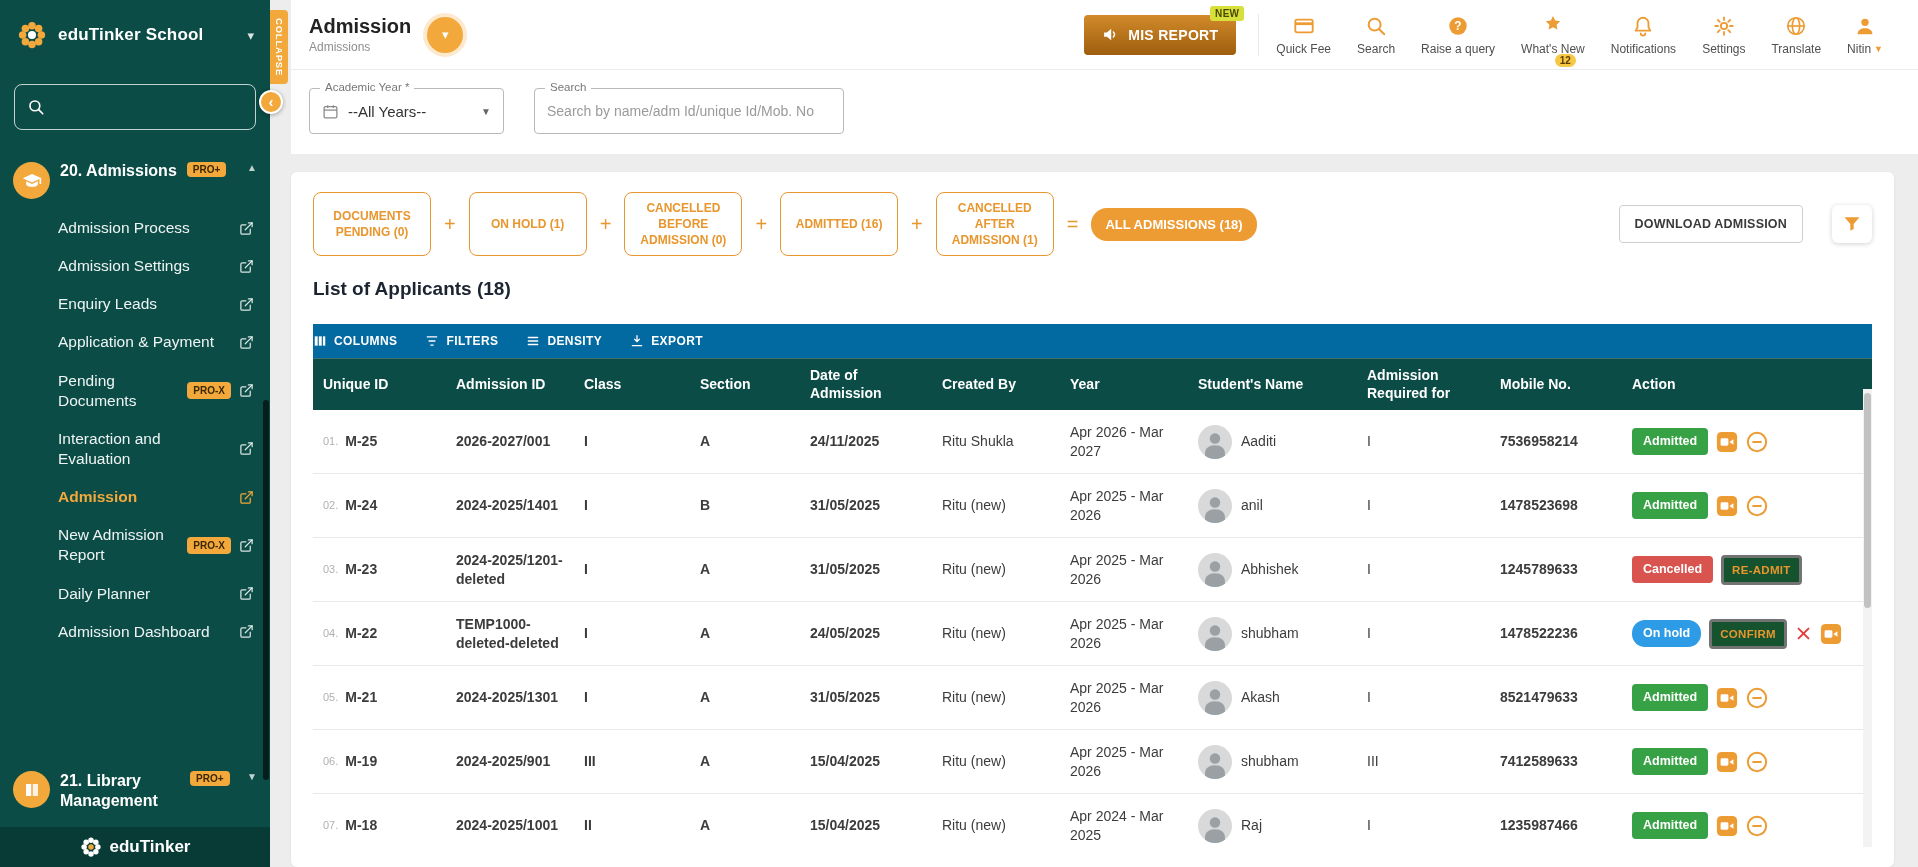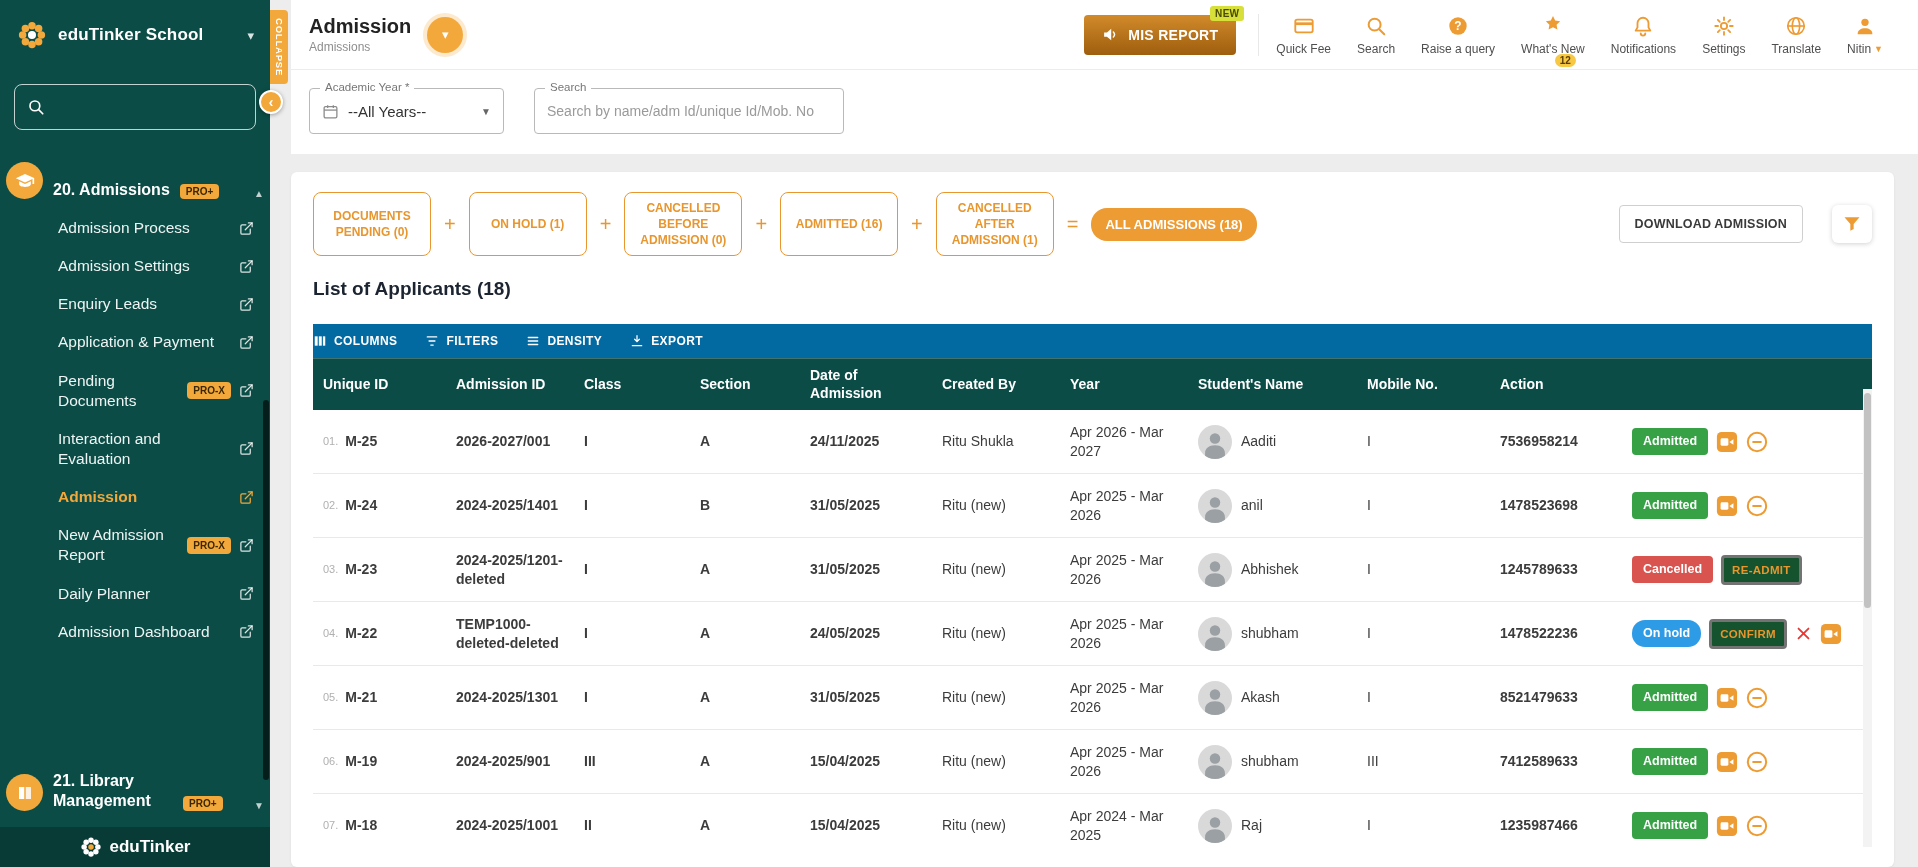--- a/index.html
+++ b/index.html
@@ -10,21 +10,21 @@
   
   .sidebar { width:270px; flex-shrink:0; background:#0b4c46; color:#fff; position:relative; display:flex; flex-direction:column; overflow:hidden; }
   .side-top { height:70px; display:flex; align-items:center; gap:10px; padding:0 16px; flex-shrink:0; }
   .side-logo { width:32px; height:32px; display:flex; align-items:center; justify-content:center; }
   .school-name { font-size:17px; font-weight:700; letter-spacing:.2px; }
   .side-chev { margin-left:auto; color:rgba(255,255,255,.85); font-size:13px; }
   .side-search { margin:14px 14px 10px 14px; height:46px; border:1px solid rgba(255,255,255,.75); border-radius:8px; display:flex; align-items:center; padding:0 12px; gap:8px; flex-shrink:0; }
   .side-search svg { flex-shrink:0; }
   .side-search input { background:transparent; border:none; outline:none; color:#fff; font-size:14px; width:100%; }
   .side-nav { flex:1; display:flex; flex-direction:column; overflow:hidden; padding-top:14px; }
-  .section-head { display:flex; align-items:flex-end; gap:10px; padding:8px 6px; }
+  .section-head { display:flex; align-items:flex-start; gap:10px; padding:8px 13px; }
   .section-circle { width:37px; height:37px; border-radius:50%; background:#F2A83B; display:flex; align-items:center; justify-content:center; flex-shrink:0; }
   .section-label { font-size:16px; font-weight:700; }
   .pro-badge { background:#F2A83B; color:#3c2800; font-size:10px; font-weight:800; padding:2px 6px; border-radius:4px; white-space:nowrap; }
   .section-arrow { margin-left:auto; color:rgba(255,255,255,.75); font-size:10px; }
   .side-items { padding:2px 0 8px 0; }
   .side-item { display:flex; align-items:center; gap:8px; padding:9px 16px 9px 58px; font-size:15.5px; color:#eef4f3; cursor:pointer; line-height:1.3; }
   .side-item-label { flex:1; }
   .side-item.active { color:#F2A83B; font-weight:700; }
   .side-item .ext-icon { color:rgba(255,255,255,.85); display:flex; }
   .side-item.active .ext-icon { color:#F2A83B; }
@@ -470,20 +470,21 @@
           </div>
         <div class="thead-row" id="table-head">
             <div class="th">Unique ID</div>
             <div class="th">Admission ID</div>
             <div class="th">Class</div>
             <div class="th">Section</div>
             <div class="th">Date of Admission</div>
             <div class="th">Created By</div>
             <div class="th">Year</div>
             <div class="th">Student's Name</div>
+            <div class="th">Admission Required for</div>
             <div class="th">Mobile No.</div>
             <div class="th">Action</div>
           </div>
         <div id="table-body">
             <div class="tr">
               <div class="td">
                 <span class="rownum">01.</span>
                 <span class="uid">M-25</span>
               </div>
               <div class="td w6">2026-2027/001</div>

